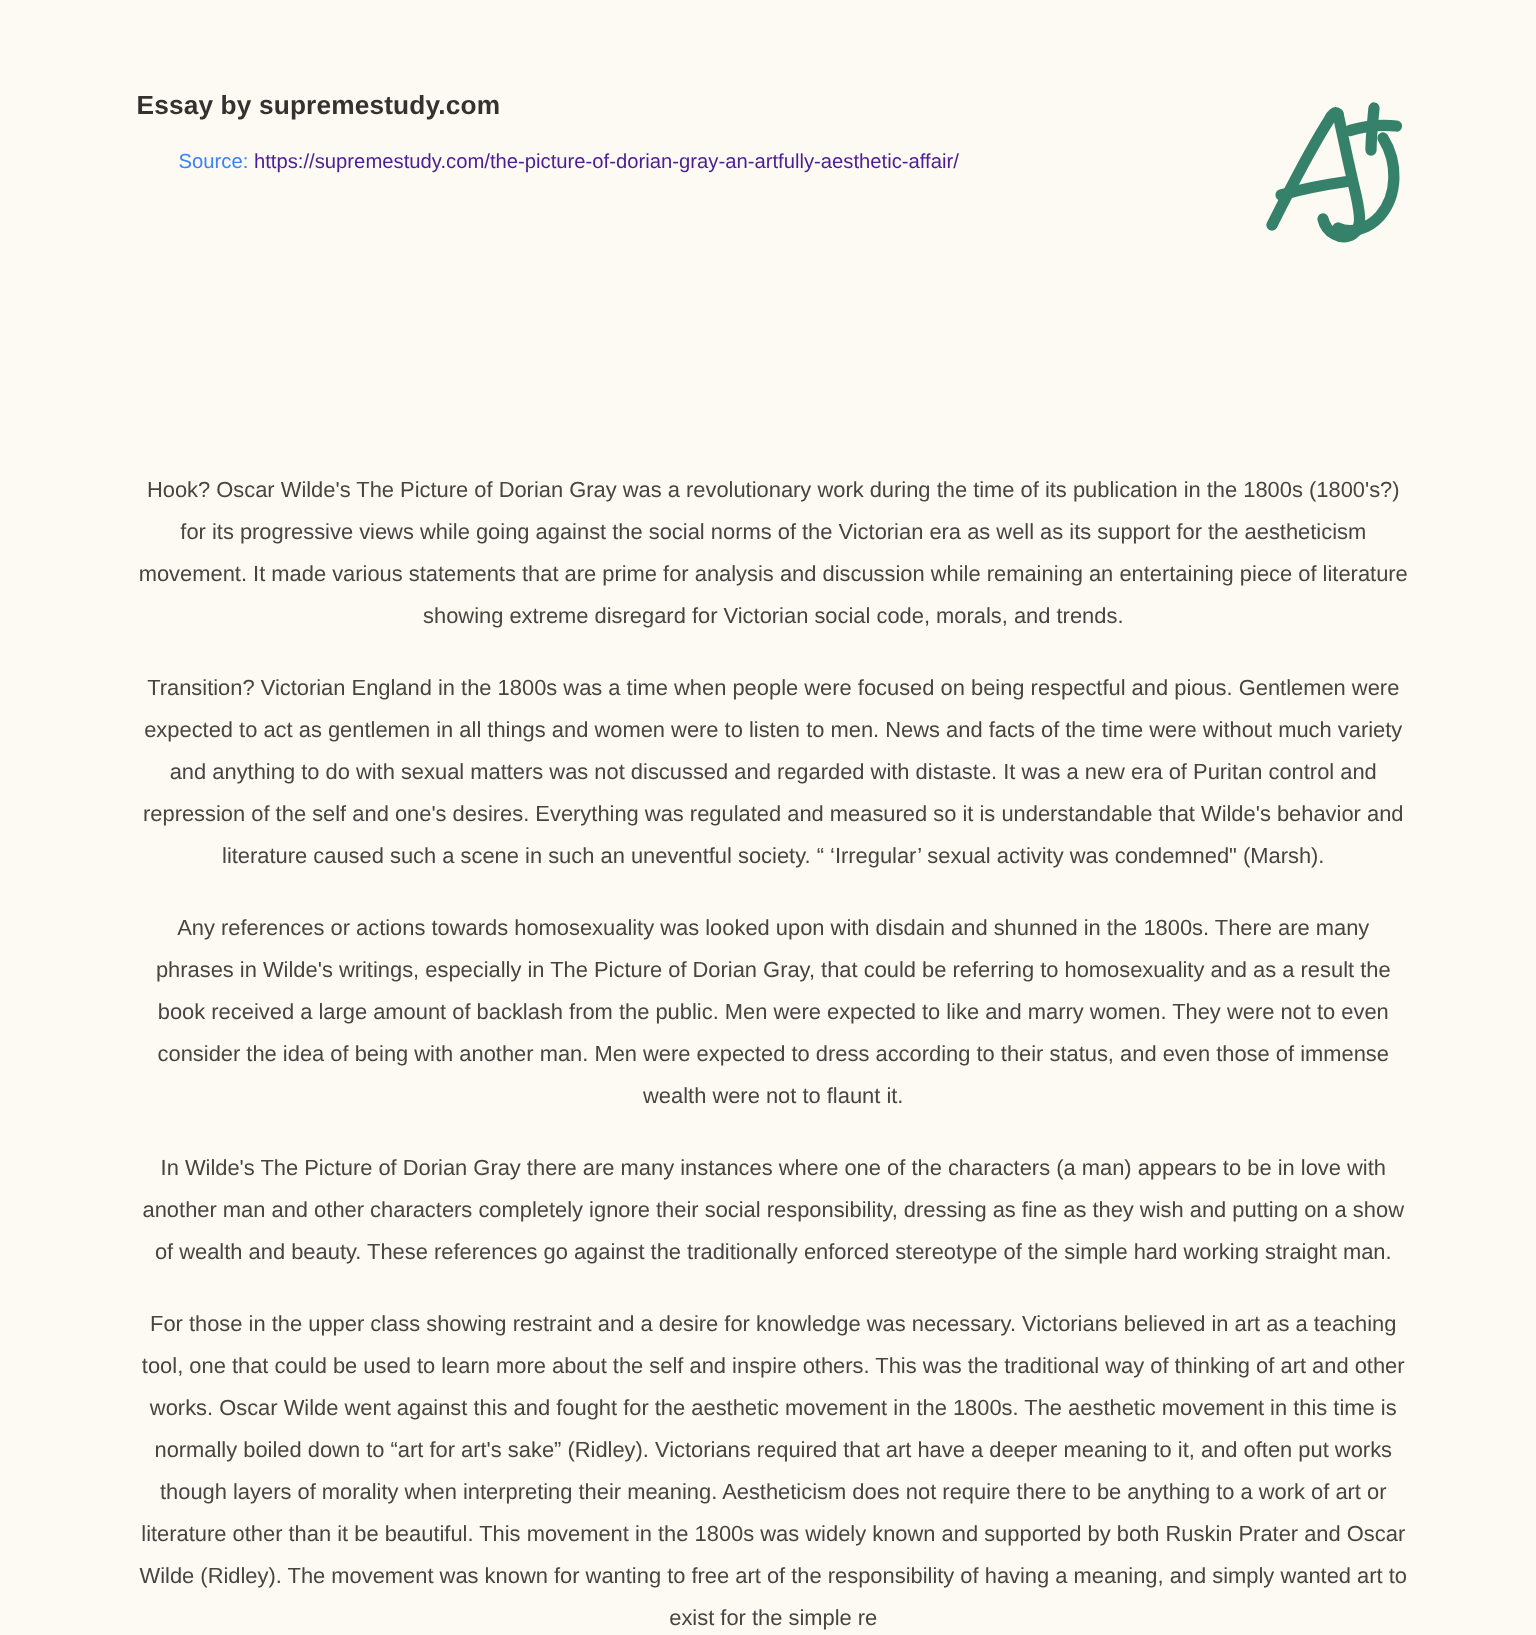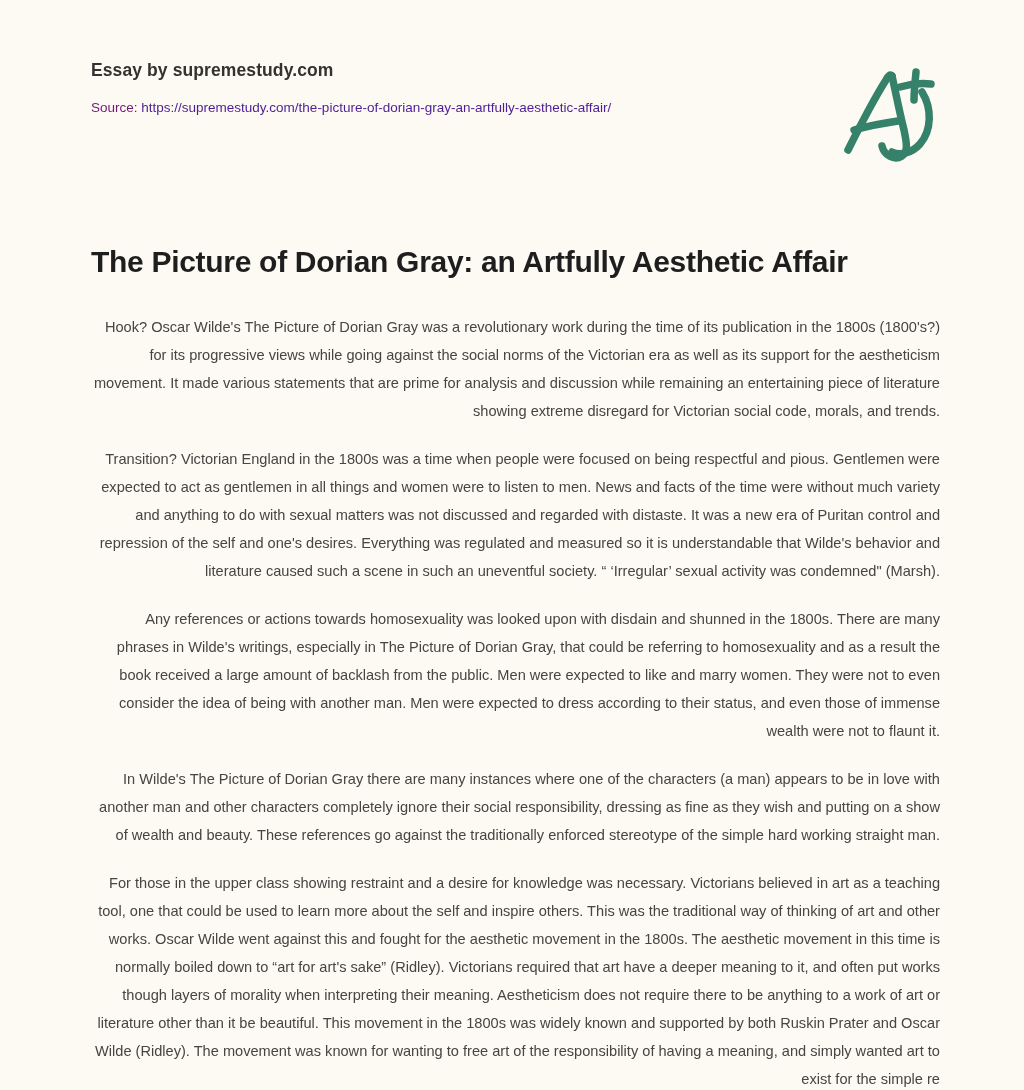--- a/index.html
+++ b/index.html
@@ -44,21 +44,22 @@
   .source-line {
     margin: 0;
     margin-top: 18px;
     font-size: 13.5px;
     color: #8d8a86;
     line-height: 1.3;
     white-space: nowrap;
   }
 
   .source-label {
-    color: #701a75;
+    color: #3b82f6;
+    margin-left: 28px;
   }
 
   .source-url {
     color: #4c1d95;
     text-decoration: none;
   }
 
   
   .logo {
     position: absolute;
@@ -93,21 +94,21 @@
     left: 91px;
     top: 313px;
     width: 849px;
   }
 
   .essay-body p {
     margin: 0 0 20px 0;
     font-size: 14.6px;
     line-height: 28px;
     color: #474442;
-    text-align: right;
+    text-align: center;
   }
 
   .essay-body p:last-child {
     margin-bottom: 0;
   }
 </style>
 </head>
 <body>
 
 <div class="page">
@@ -133,21 +134,20 @@
 
         <path d="M72 35 C 82 32, 94 31, 103 32"></path>
 
         <path d="M88 20 C 87 30, 86 40, 86 48"></path>
 
         <path d="M94 40 C 104 56, 104 78, 92 92 C 84 101, 72 104, 64 100"></path>
       </g>
     </svg>
   </div>
 
-  <h1 class="essay-title">The Picture of Dorian Gray: an Artfully Aesthetic Affair</h1>
 
   <div class="essay-body">
     <p>Hook? Oscar Wilde's The Picture of Dorian Gray was a revolutionary work during the time of its publication in the 1800s (1800's?) for its progressive views while going against the social norms of the Victorian era as well as its support for the aestheticism movement. It made various statements that are prime for analysis and discussion while remaining an entertaining piece of literature showing extreme disregard for Victorian social code, morals, and trends.</p>
     <p>Transition? Victorian England in the 1800s was a time when people were focused on being respectful and pious. Gentlemen were expected to act as gentlemen in all things and women were to listen to men. News and facts of the time were without much variety and anything to do with sexual matters was not discussed and regarded with distaste. It was a new era of Puritan control and repression of the self and one's desires. Everything was regulated and measured so it is understandable that Wilde's behavior and literature caused such a scene in such an uneventful society. “ ‘Irregular’ sexual activity was condemned" (Marsh).</p>
     <p>Any references or actions towards homosexuality was looked upon with disdain and shunned in the 1800s. There are many phrases in Wilde's writings, especially in The Picture of Dorian Gray, that could be referring to homosexuality and as a result the book received a large amount of backlash from the public. Men were expected to like and marry women. They were not to even consider the idea of being with another man. Men were expected to dress according to their status, and even those of immense wealth were not to flaunt it.</p>
     <p>In Wilde's The Picture of Dorian Gray there are many instances where one of the characters (a man) appears to be in love with another man and other characters completely ignore their social responsibility, dressing as fine as they wish and putting on a show of wealth and beauty. These references go against the traditionally enforced stereotype of the simple hard working straight man.</p>
     <p>For those in the upper class showing restraint and a desire for knowledge was necessary. Victorians believed in art as a teaching tool, one that could be used to learn more about the self and inspire others. This was the traditional way of thinking of art and other works. Oscar Wilde went against this and fought for the aesthetic movement in the 1800s. The aesthetic movement in this time is normally boiled down to “art for art's sake” (Ridley). Victorians required that art have a deeper meaning to it, and often put works though layers of morality when interpreting their meaning. Aestheticism does not require there to be anything to a work of art or literature other than it be beautiful. This movement in the 1800s was widely known and supported by both Ruskin Prater and Oscar Wilde (Ridley). The movement was known for wanting to free art of the responsibility of having a meaning, and simply wanted art to exist for the simple re</p>
   </div>
 
 </div>

